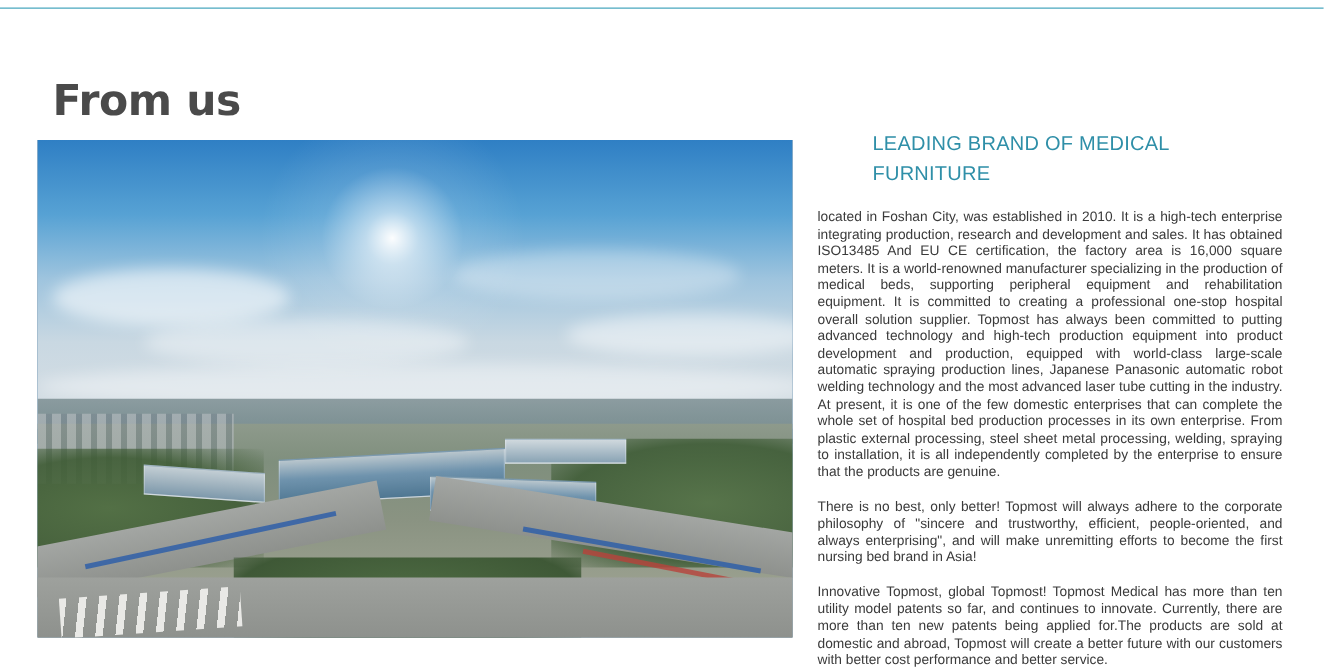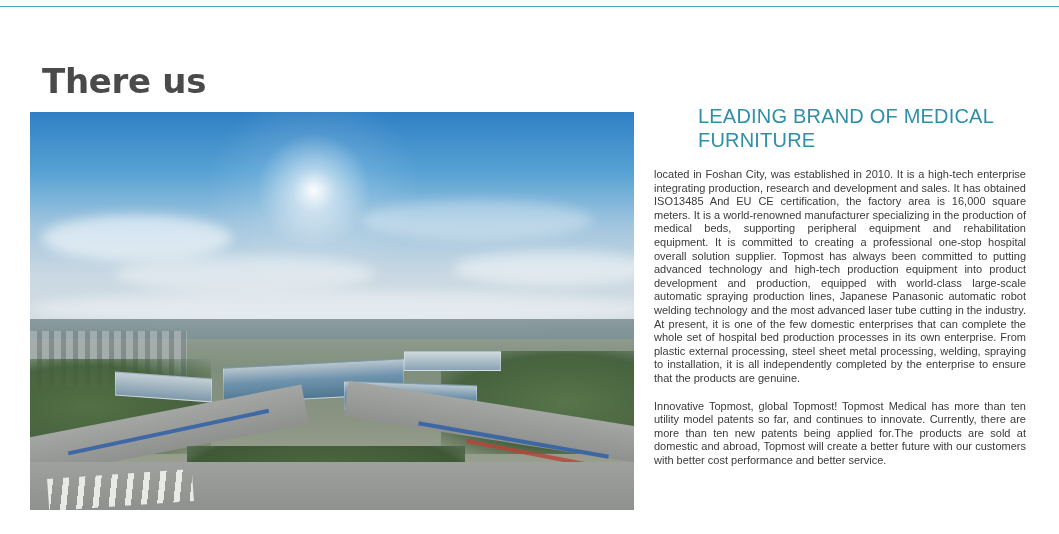--- a/index.html
+++ b/index.html
@@ -195,21 +195,21 @@
   }
   
   .right-col {
     position: absolute;
     left: 654px;
     top: 104px;
     width: 372px;
   }
   .headline {
     color: #2f8fa8;
-    font-size: 20px;
+    font-size: 16px;
     line-height: 24px;
     letter-spacing: 0.2px;
     font-family: "Liberation Sans", sans-serif;
     margin: 0 0 16px 44px;
   }
   .body-text p {
     margin: 0 0 14px 0;
     font-size: 11px;
     line-height: 13.6px;
     color: #3a3a3a;
@@ -218,21 +218,21 @@
   }
   .body-text p:last-child { margin-bottom: 0; }
 </style>
 </head>
 <body>
 
 <div class="page">
 
   <div class="top-rule"></div>
 
-  <h1 class="page-title">There us</h1>
+  <h1 class="page-title">From us</h1>
 
   <div class="photo">
     <div class="sky"></div>
     <div class="cloud c1"></div>
     <div class="cloud c2"></div>
     <div class="cloud c3"></div>
     <div class="cloud c4"></div>
     <div class="cloud c5"></div>
     <div class="hills"></div>
     <div class="ground"></div>
@@ -251,17 +251,18 @@
     <div class="red-lane"></div>
     <div class="greenC"></div>
     <div class="road roadBottom"></div>
     <div class="crosswalk"></div>
   </div>
 
   <div class="right-col">
     <div class="headline">LEADING BRAND OF MEDICAL FURNITURE</div>
     <div class="body-text">
       <p>located in Foshan City, was established in 2010.  It is a high-tech enterprise integrating production, research and development and sales. It has obtained ISO13485 And EU CE certification, the  factory area is 16,000 square meters. It is a world-renowned manufacturer specializing in the production of medical beds, supporting peripheral equipment and rehabilitation equipment. It is committed to creating a professional one-stop hospital overall solution supplier. Topmost has always been committed to putting advanced technology and high-tech production equipment into product development and production, equipped with world-class large-scale automatic spraying production lines, Japanese Panasonic automatic robot welding technology and the most advanced laser tube cutting in the industry. At present, it is one of the few domestic enterprises that can complete the whole set of hospital bed production processes in its own enterprise. From plastic external processing, steel sheet metal processing, welding, spraying to installation, it is all independently completed by the enterprise to ensure that the products are genuine.</p>
+      <p>There is no best, only better! Topmost will always adhere to the corporate philosophy of "sincere and trustworthy, efficient, people-oriented, and always enterprising", and will make unremitting efforts to become the first nursing bed brand in Asia!</p>
       <p>Innovative Topmost, global Topmost! Topmost Medical has more than ten utility model patents so far, and continues to innovate. Currently, there are more than ten new patents being applied for.The products are sold at domestic  and abroad, Topmost will create a better future with our customers with better cost performance and better service.</p>
     </div>
   </div>
 
 </div>
 
 </body></html>

